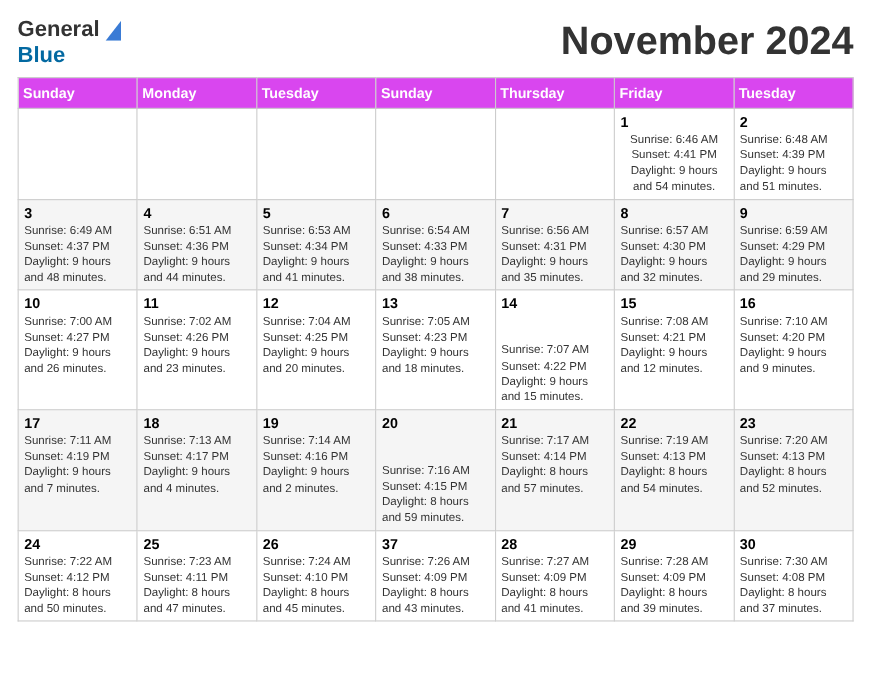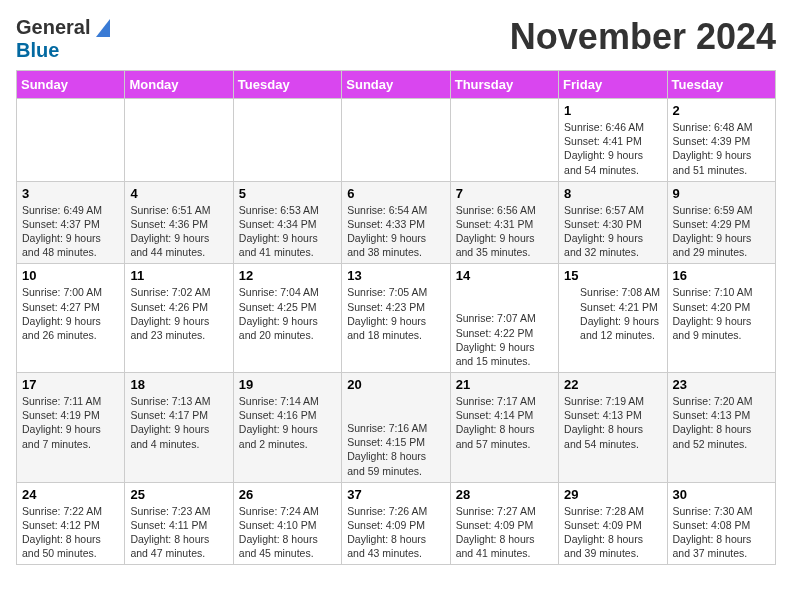--- a/index.html
+++ b/index.html
@@ -124,21 +124,21 @@
   </thead>
   <tbody id="calendar-body">
   <tr>
         <td class="empty-cell"></td>
         <td class="empty-cell"></td>
         <td class="empty-cell"></td>
         <td class="empty-cell"></td>
         <td class="empty-cell"></td>
         <td>
           <span class="day-number">1</span>
-          <div class="day-info" style="white-space: pre-line;">Sunrise: 6:46 AM
+          <div class="day-info" style="white-space: pre-line; text-align: center;">Sunrise: 6:46 AM
 Sunset: 4:41 PM
 Daylight: 9 hours
 and 54 minutes.</div>
         </td>
         <td>
           <span class="day-number">2</span>
           <div class="day-info" style="white-space: pre-line;">Sunrise: 6:48 AM
 Sunset: 4:39 PM
 Daylight: 9 hours
 and 51 minutes.</div>
@@ -226,21 +226,21 @@
         </td>
         <td>
           <span class="day-number">14</span>
           <div class="day-info" style="white-space: pre-line; margin-top: 28px;">Sunrise: 7:07 AM
 Sunset: 4:22 PM
 Daylight: 9 hours
 and 15 minutes.</div>
         </td>
         <td>
           <span class="day-number">15</span>
-          <div class="day-info" style="white-space: pre-line; margin-left: 16px;">Sunrise: 7:08 AM
+          <div class="day-info" style="white-space: pre-line;">Sunrise: 7:08 AM
 Sunset: 4:21 PM
 Daylight: 9 hours
 and 12 minutes.</div>
         </td>
         <td>
           <span class="day-number">16</span>
           <div class="day-info" style="white-space: pre-line;">Sunrise: 7:10 AM
 Sunset: 4:20 PM
 Daylight: 9 hours
 and 9 minutes.</div>

